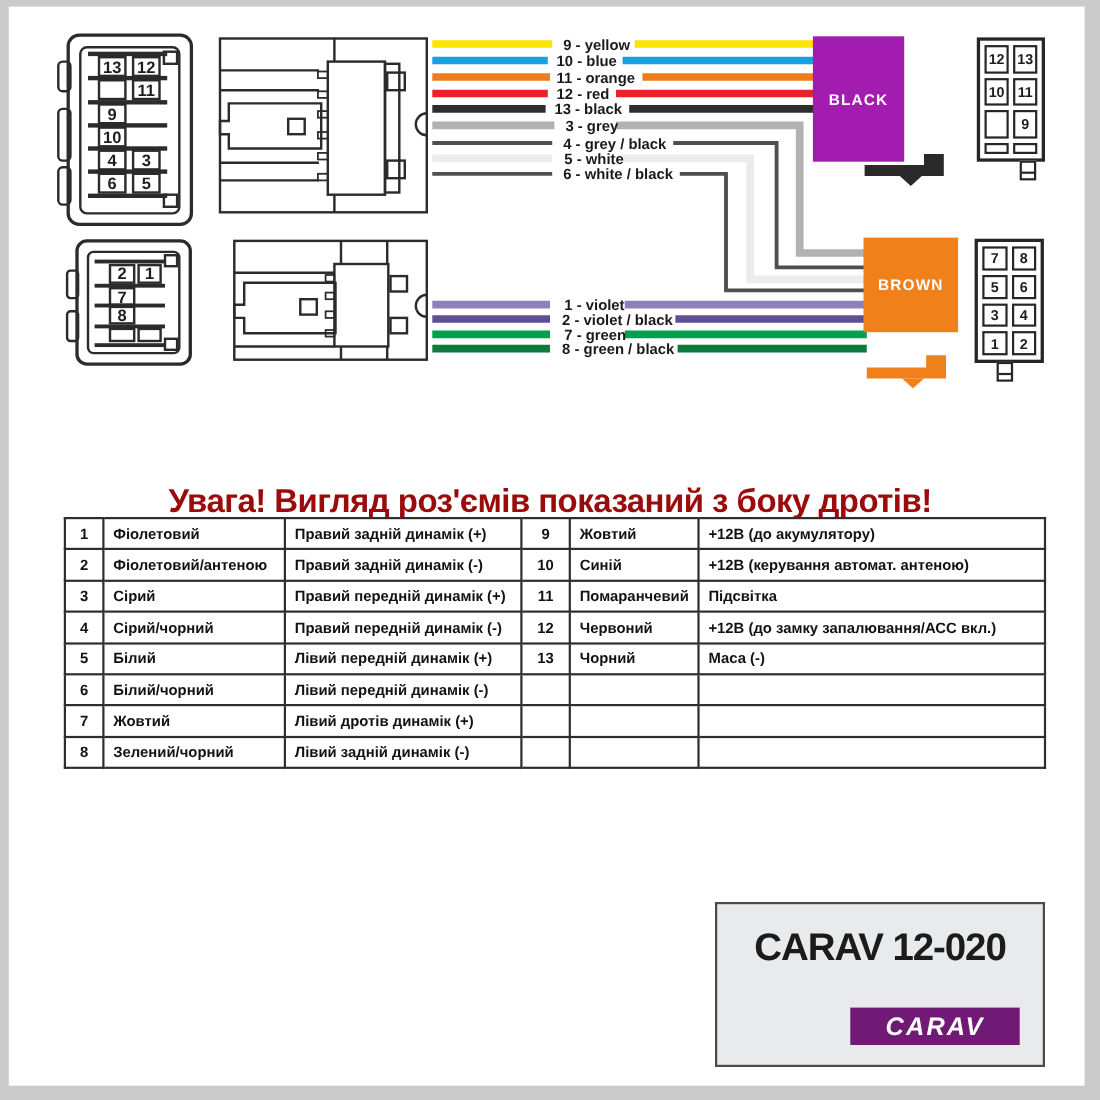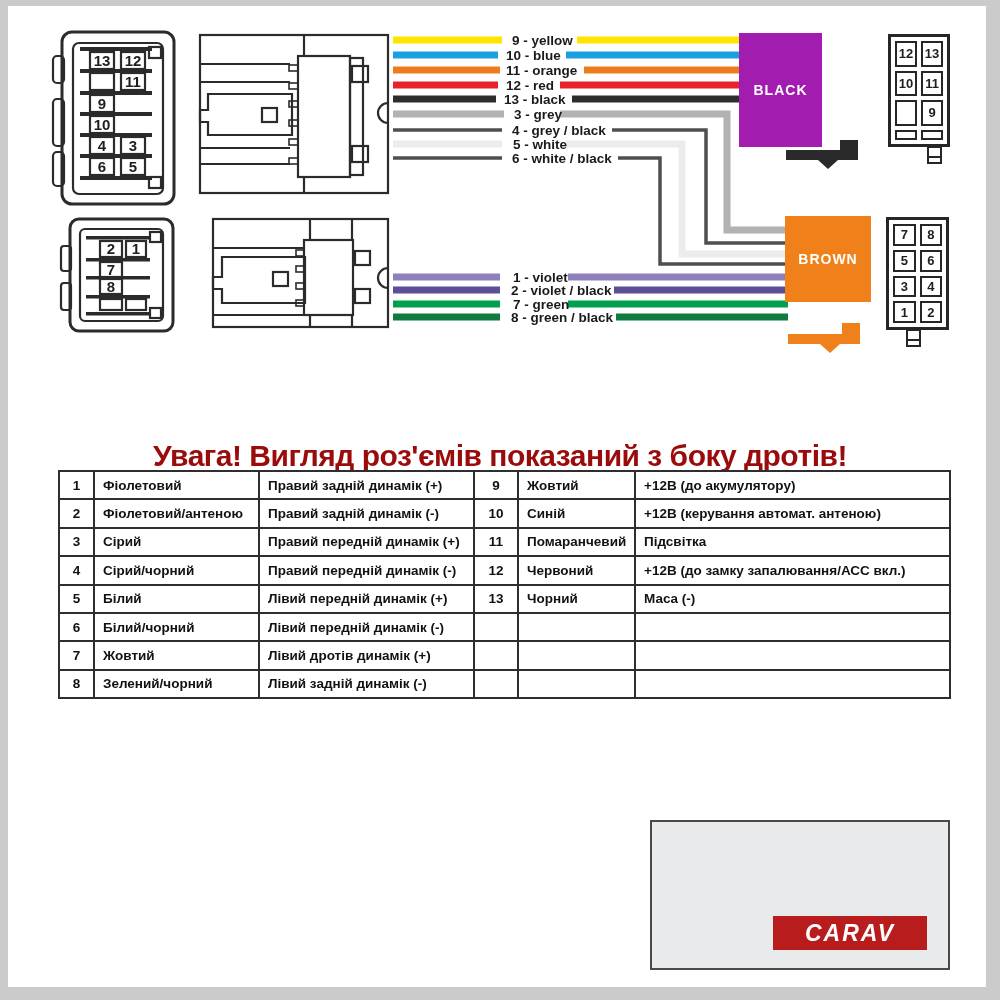--- a/index.html
+++ b/index.html
@@ -48,21 +48,21 @@
   #wire-table td{border:2px solid #2e2e2e;height:26.4px;font-size:13.5px;
                  font-weight:bold;color:#121212;padding:0 14px 0 8px;overflow:hidden;
                  white-space:nowrap;}
   #wire-table td.num{text-align:center;padding:0;}
 
   #brand-box{position:absolute;left:650px;top:820px;width:300px;height:150px;
              background:#e9eaeb;border:2.5px solid #4a4a4a;box-sizing:border-box;}
   #brand-model{text-align:center;margin-top:20px;font-size:35px;font-weight:bold;
                color:#1b1b1b;letter-spacing:-1px;}
   #brand-logo{position:absolute;left:121px;top:94px;width:154px;height:34px;
-              background:#b91c1c;color:#ffffff;font-weight:bold;font-style:italic;
+              background:#701a75;color:#ffffff;font-weight:bold;font-style:italic;
               font-size:23px;display:flex;align-items:center;justify-content:center;
               letter-spacing:2px;}
 </style>
 </head>
 <body>
 
 <div id="canvas">
 
   <svg id="wiring-svg" width="1000" height="410">
 
@@ -321,20 +321,21 @@
           <td>Зелений/чорний</td>
           <td>Лівий задній динамік (-)</td>
           <td class="num"></td>
           <td></td>
           <td></td>
         </tr>
       </tbody>
   </table>
 
   <div id="brand-box">
+    <div id="brand-model">CARAV 12-020</div>
     <div id="brand-logo">CARAV</div>
   </div>
 
   <div id="frame-left" class="frame"></div>
   <div id="frame-top" class="frame"></div>
   <div id="frame-right" class="frame"></div>
   <div id="frame-bottom" class="frame"></div>
 </div>
 
 </body></html>

